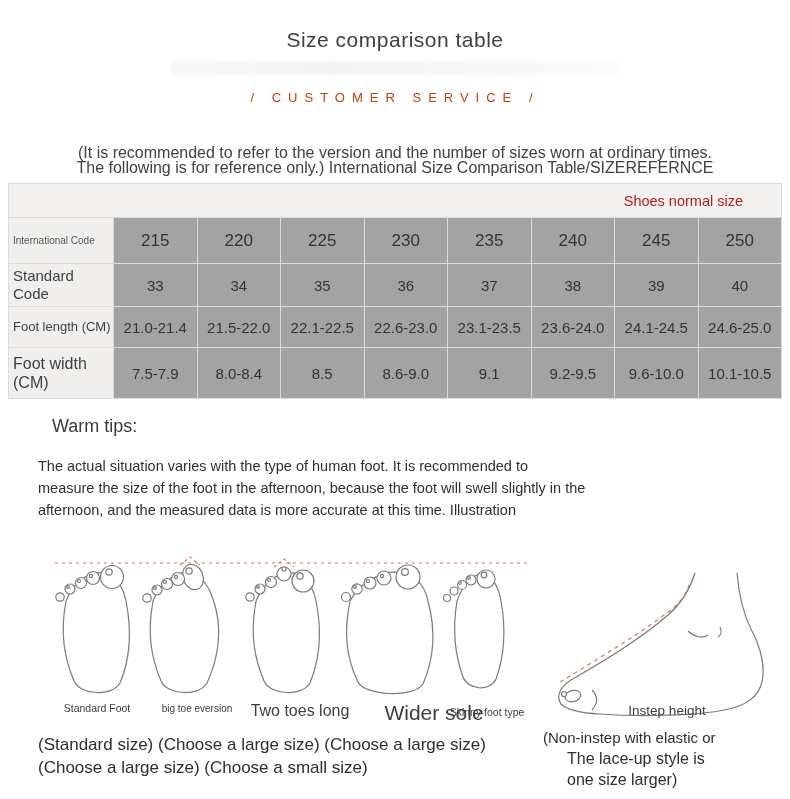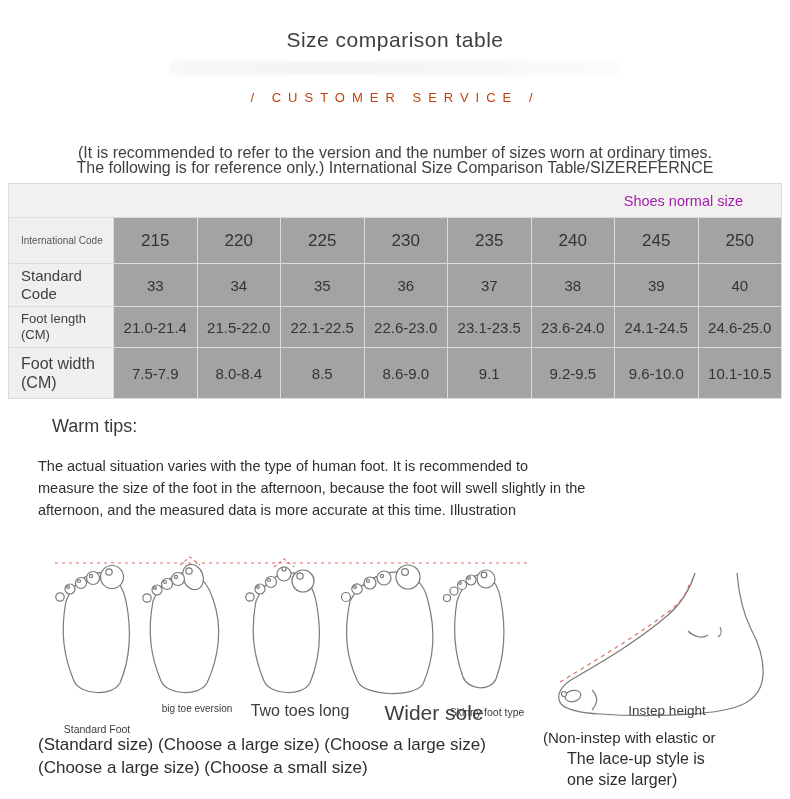--- a/index.html
+++ b/index.html
@@ -24,40 +24,40 @@
   
   .table-wrap{top:183px;left:8px;width:774px;}
   .size-table{
     display:grid;
     grid-template-columns:104px repeat(8,1fr);
     grid-template-rows:33px 45px 42px 40px 50px;
     gap:1px;background:#dddbd9;border:1px solid #dddbd9;
   }
   .corner-header{grid-column:1/-1;background:#f3f1ef;display:flex;
     align-items:center;justify-content:flex-end;padding-right:38px;
-    font-size:14.5px;color:#a21caf;}
+    font-size:14.5px;color:#b91c1c;}
   .cell{display:flex;align-items:center;}
-  .label-cell{background:#f1efed;padding-left:12px;line-height:1.2;color:#3f3f3f;}
+  .label-cell{background:#f1efed;padding-left:4px;line-height:1.2;color:#3f3f3f;}
   .value-cell{background:#a3a3a3;justify-content:center;font-size:15px;color:#343434;}
   .label-0{font-size:10px;color:#555;}
   .label-1{font-size:15px;}
   .label-2{font-size:13px;}
   .label-3{font-size:16px;}
   .row-0{font-size:17px;}
 
   
   .warm-heading{top:416px;left:52px;font-size:18px;color:#3a3a3a;}
   .warm-para{top:455px;left:38px;width:548px;font-size:14.5px;
     line-height:22px;color:#2f2f2f;}
 
   
   .illo{top:545px;left:0;width:790px;height:254px;}
   .illo svg{position:absolute;top:0;left:0;}
   .foot-label{position:absolute;transform:translateX(-50%);white-space:nowrap;color:#3d3d3d;}
-  .flabel-0{left:97px;top:178px;font-size:10.5px;}
+  .flabel-0{left:97px;top:157px;font-size:10.5px;}
   .flabel-1{left:197px;top:158px;font-size:10px;}
   .flabel-2{left:300px;top:157px;font-size:16px;}
   .flabel-3{left:394px;top:156px;font-size:21px;margin-left:40px;}
   .flabel-4{left:487px;top:161px;font-size:10.5px;}
   .instep-label{left:667px;top:158px;font-size:13.5px;}
   .left-note{position:absolute;left:38px;top:188px;font-size:17px;
     line-height:23px;color:#2e2e2e;}
   .right-note{position:absolute;left:543px;top:182px;color:#2e2e2e;}
   .right-note .rn-line1{font-size:15px;line-height:21px;}
   .right-note .rn-line2,.right-note .rn-line3{font-size:16px;line-height:21px;margin-left:24px;}

